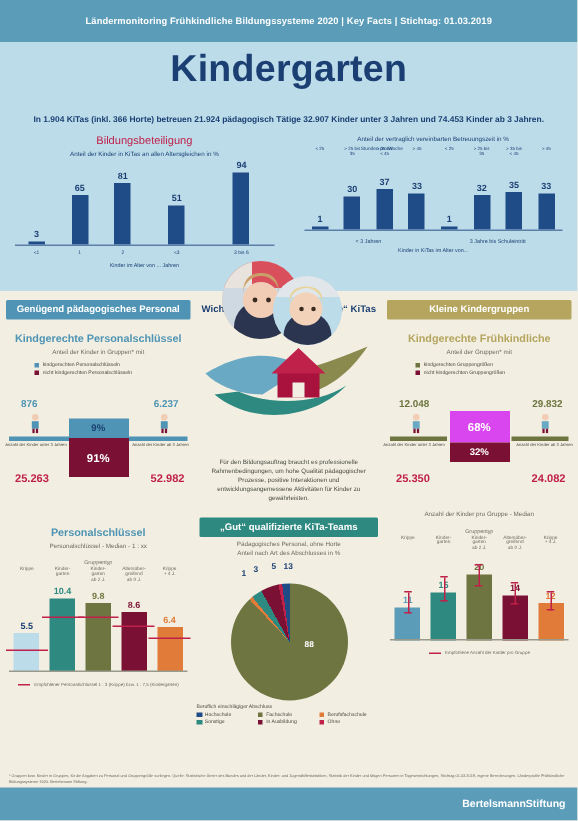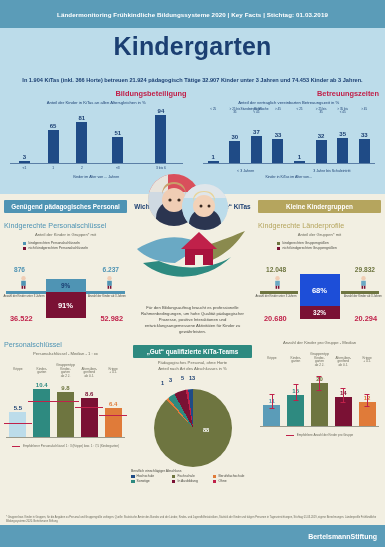--- a/index.html
+++ b/index.html
@@ -15,21 +15,21 @@
   .topbar{background:#5b9cb8;height:28px;display:flex;align-items:center;justify-content:center;}
   .topbar-text{font-size:6.2px;color:#ffffff;letter-spacing:.1px;font-weight:600;}
   .titleband{background:#bcdcea;height:36px;display:flex;align-items:center;justify-content:center;}
   .titleband .title{font-size:25px;font-weight:bold;color:#1b3f72;letter-spacing:.2px;}
   .introband{background:#bcdcea;padding:4px 8px 2px;text-align:center;}
   .introband .intro{font-size:5.6px;color:#1b3f72;font-weight:600;}
 
   
   .topcharts{background:#bcdcea;position:relative;height:106px;display:flex;}
   .tc-col{width:50%;position:relative;padding:0 6px;box-sizing:border-box;}
-  .tc-title{text-align:right;font-size:7.4px;font-weight:bold;color:#c0214a;margin-top:1px;}
+  .tc-title{text-align:center;font-size:7.4px;font-weight:normal;color:#c0214a;margin-top:1px;}
   .tc-sub{text-align:center;font-size:4.2px;color:#1b3f72;margin-top:1.5px;}
 
   .plot{position:relative;height:66px;margin-top:3px;}
   .axis{position:absolute;left:4px;right:4px;bottom:10px;height:1px;background:#5b7fa6;}
   .bars{position:absolute;left:4px;right:4px;bottom:11px;height:55px;display:flex;align-items:flex-end;}
   .bargroup{display:flex;align-items:flex-end;flex:1;justify-content:space-around;}
   .bar-wrap{display:flex;flex-direction:column;align-items:center;justify-content:flex-end;height:100%;width:13px;}
   .bar-val{font-size:6px;font-weight:bold;color:#1b3f72;margin-bottom:1px;}
   .bar{width:11px;background:#1f4b86;}
   .ticks{position:absolute;left:4px;right:4px;bottom:3px;display:flex;}
@@ -55,21 +55,21 @@
   .sec-blue{background:#4f94b4;}
   .sec-none{background:transparent;}
   .sec-gold{background:#b5a55e;}
   .sec-label{font-size:6.4px;font-weight:bold;color:#ffffff;}
   .sec-label-dark{font-size:6.4px;font-weight:bold;color:#1b3f72;}
 
   
   .cols{display:flex;padding:0 4px;gap:4px;}
   .col{flex:1;position:relative;}
 
-  .blk-title{font-weight:normal;font-size:7.2px;margin-top:8px;}
+  .blk-title{text-align:center;font-weight:bold;font-size:7.2px;margin-top:8px;}
   .blk-title.blue{color:#4f94b4;}
   .blk-title.gold{color:#b5a55e;}
   .blk-title.navy{color:#1b3f72;}
   .blk-sub{text-align:center;font-size:4.2px;color:#6b6a5c;margin-top:2px;line-height:1.25;}
 
   .legend{margin:4px auto 0;width:86px;}
   .legend-row{display:flex;align-items:center;gap:2.5px;margin-bottom:1.2px;}
   .swatch{width:3.5px;height:3.5px;flex:none;}
   .legend-txt{font-size:3.4px;color:#4a4a42;}
 
@@ -178,21 +178,20 @@
           <div class="tickgroup">
             <span class="tick">&lt;3</span>
             <span class="tick">3 bis 6</span>
           </div>
         </div>
       </div>
       <div style="text-align:center;font-size:3.6px;color:#1b3f72;margin-top:1px;">Kinder im Alter von ... Jahren</div>
     </div>
 
     <div class="tc-col">
-      <div class="tc-title">Betreuungszeiten</div>
       <div class="tc-sub">Anteil der vertraglich vereinbarten Betreuungszeit in %</div>
       <div class="plot">
         <div class="hdrticks">
           <div class="hdrgroup">
             <span class="hdrtick">&lt; 25</span>
             <span class="hdrtick">&gt; 25 bis 35</span>
             <span class="hdrtick">&gt; 35 bis &lt; 45</span>
             <span class="hdrtick">&gt; 45</span>
             <span class="hdrcaption" style="left:38px;">Stunden pro Woche</span>
           </div>
@@ -324,25 +323,25 @@
         <div class="ss-plank" style="right:2px;width:40px;top:25px;background:#4f94b4;"></div>
 
         <div class="ss-center" style="top:13px;">
           <div class="ss-top" style="background:#4f94b4;color:#1b3f72;">9%</div>
           <div class="ss-bot" style="background:#7a1134;">91%</div>
         </div>
 
         <span class="ss-cap" style="left:-4px;top:28px;">Anzahl der Kinder unter 3 Jahren</span>
         <span class="ss-cap" style="right:-4px;top:28px;">Anzahl der Kinder ab 3 Jahren</span>
 
-        <span class="ss-total" style="left:6px;top:48px;color:#c0214a;">36.522</span>
+        <span class="ss-total" style="left:6px;top:48px;color:#c0214a;">25.263</span>
         <span class="ss-total" style="right:4px;top:48px;color:#c0214a;">52.982</span>
       </div>
 
-      <div class="blk-title navy" style="color:#4f94b4;margin-top:2px;">Personalschlüssel</div>
+      <div class="blk-title navy" style="color:#4f94b4;margin-top:12px;">Personalschlüssel</div>
       <div class="blk-sub">Personalschlüssel - Median - 1 : xx</div>
 
       <div class="mini">
         <div class="mini-head">Gruppentyp</div>
         <div class="mini-cats">
           <span class="mini-cat" style="white-space:pre-line">Krippe</span>
           <span class="mini-cat" style="white-space:pre-line">Kinder-
 garten</span>
           <span class="mini-cat" style="white-space:pre-line">Kinder-
 garten
@@ -450,21 +449,21 @@
           </div>
           <div class="pie-legend-item">
             <span class="swatch" style="background:#c0214a"></span>
             <span class="legend-txt">Ohne</span>
           </div>
         </div>
       </div>
     </div>
 
     <div class="col">
-      <div class="blk-title gold">Kindgerechte Länderprofile</div>
+      <div class="blk-title gold">Kindgerechte Frühkindliche</div>
       <div class="blk-sub">Anteil der Gruppen* mit</div>
       <div class="legend">
         <div class="legend-row">
           <span class="swatch" style="background:#6e7540"></span>
           <span class="legend-txt">kindgerechten Gruppengrößen</span>
         </div>
         <div class="legend-row">
           <span class="swatch" style="background:#7a1134"></span>
           <span class="legend-txt">nicht kindgerechten Gruppengrößen</span>
         </div>
@@ -484,29 +483,29 @@
           <circle cx="3.5" cy="2.2" r="2.2" fill="#f0cdb4"></circle>
             <rect x="1.2" y="4.8" width="4.6" height="5" fill="#6aa9c4"></rect>
             <rect x="1.6" y="9.8" width="1.5" height="3" fill="#7a1134"></rect>
             <rect x="3.9" y="9.8" width="1.5" height="3" fill="#7a1134"></rect>
         </svg>
 
         <div class="ss-plank" style="left:2px;width:38px;top:25px;background:#6e7540;"></div>
         <div class="ss-plank" style="right:2px;width:38px;top:25px;background:#6e7540;"></div>
 
         <div class="ss-center" style="top:8px;">
-          <div class="ss-bot" style="background:#1d4ed8;height:32px;">68%</div>
+          <div class="ss-bot" style="background:#d946ef;height:21px;">68%</div>
           <div class="ss-top" style="background:#7a1134;color:#fff;">32%</div>
         </div>
 
         <span class="ss-cap" style="left:-6px;top:28px;">Anzahl der Kinder unter 3 Jahren</span>
         <span class="ss-cap" style="right:-6px;top:28px;">Anzahl der Kinder ab 3 Jahren</span>
 
-        <span class="ss-total" style="left:6px;top:48px;color:#c0214a;">20.680</span>
-        <span class="ss-total" style="right:4px;top:48px;color:#c0214a;">20.294</span>
+        <span class="ss-total" style="left:6px;top:48px;color:#c0214a;">25.350</span>
+        <span class="ss-total" style="right:4px;top:48px;color:#c0214a;">24.082</span>
       </div>
 
       <div class="blk-sub">Anzahl der Kinder pro Gruppe - Median</div>
 
       <div class="mini">
         <div class="mini-head">Gruppentyp</div>
         <div class="mini-cats">
           <span class="mini-cat" style="white-space:pre-line">Krippe</span>
           <span class="mini-cat" style="white-space:pre-line">Kinder-
 garten</span>

